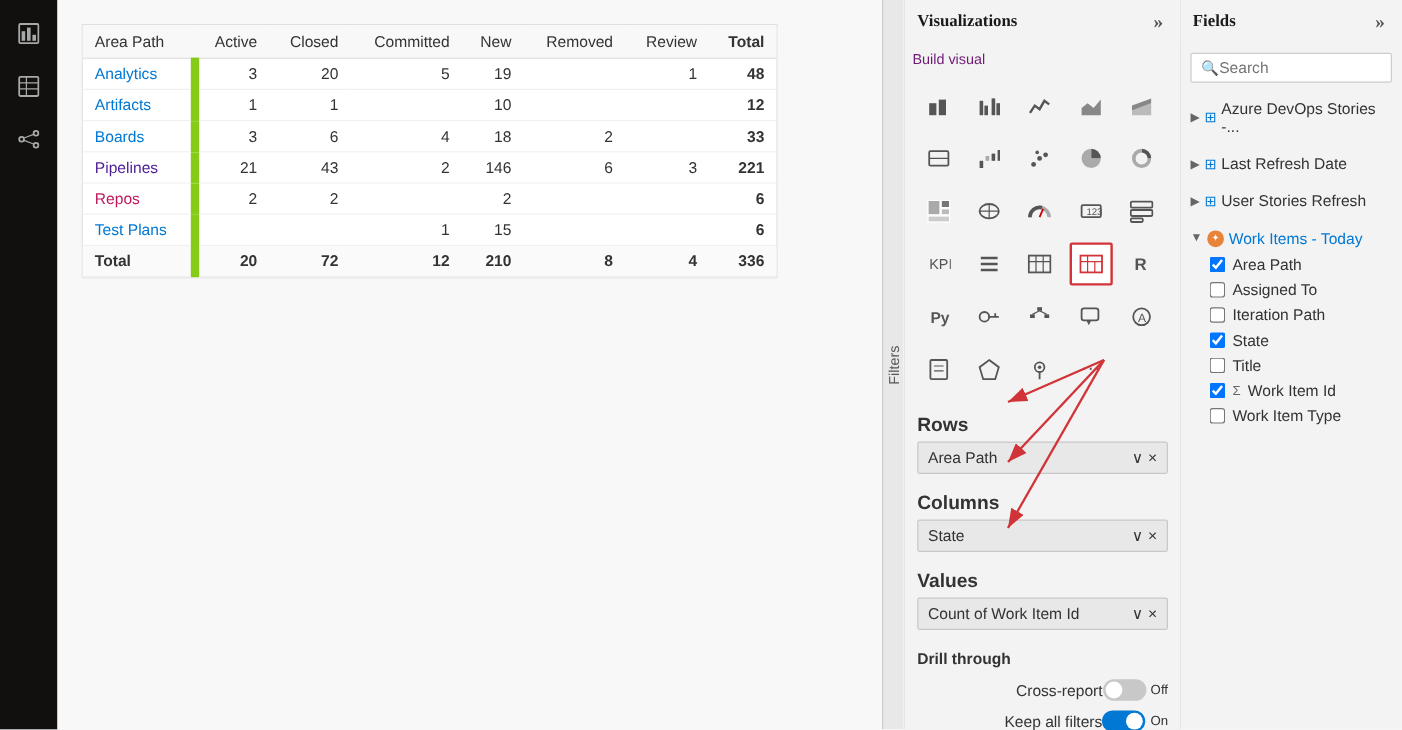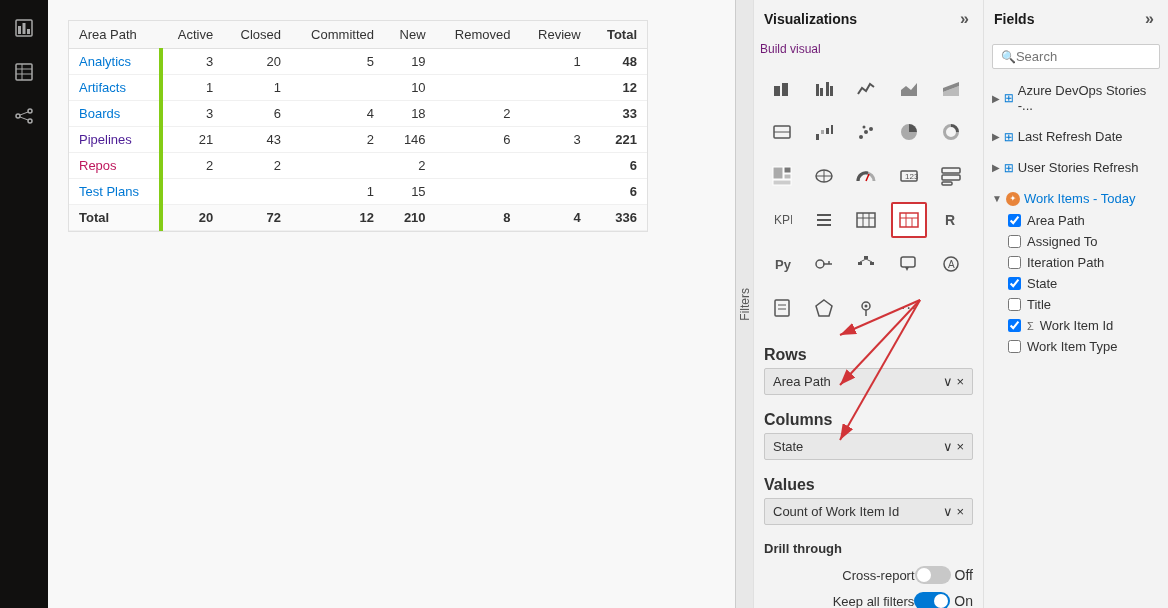--- a/index.html
+++ b/index.html
@@ -65,20 +65,21 @@
 
     .panel-header {
       display: flex;
       align-items: center;
       justify-content: space-between;
       padding: 8px 10px;
       font-weight: 600;
       font-size: 14px;
       color: #1a1a1a;
       background: #f3f3f3;
+      font-family: Liberation Serif, serif;
     }
 
     
     .viz-icons-section {
       padding: 6px;
     }
 
     .viz-build-label {
       font-size: 12px;
       color: #701a75;
@@ -217,21 +218,21 @@
     .toggle-switch .knob {
       width: 14px;
       height: 14px;
       border-radius: 50%;
       background: white;
       position: absolute;
       transition: left 0.2s;
     }
     .toggle-switch.off .knob { left: 2px; }
     .toggle-switch.on .knob { left: 20px; }
-    .toggle-label { font-size: 14px; color: #333; }
+    .toggle-label { font-size: 11px; color: #333; }
 
     
     .add-drill-field {
       background: #f0f0f0;
       border: 1px dashed #aaa;
       border-radius: 2px;
       padding: 5px 8px;
       font-size: 12px;
       color: #666;
       text-align: center;
@@ -284,21 +285,21 @@
       font-weight: 700;
     }
     .matrix-table td {
       padding: 5px 10px;
       text-align: right;
       border-bottom: 1px solid #f0f0f0;
       color: #333;
     }
     .matrix-table td:first-child {
       text-align: left;
-      border-right: 4px solid #84cc16;
+      border-right: 7px solid #84cc16;
     }
     .matrix-table td.total {
       font-weight: 700;
     }
     .matrix-table tr:last-child td {
       font-weight: 700;
       background: #fafafa;
     }
     .matrix-table tr:last-child td:first-child {
       font-weight: 700;

